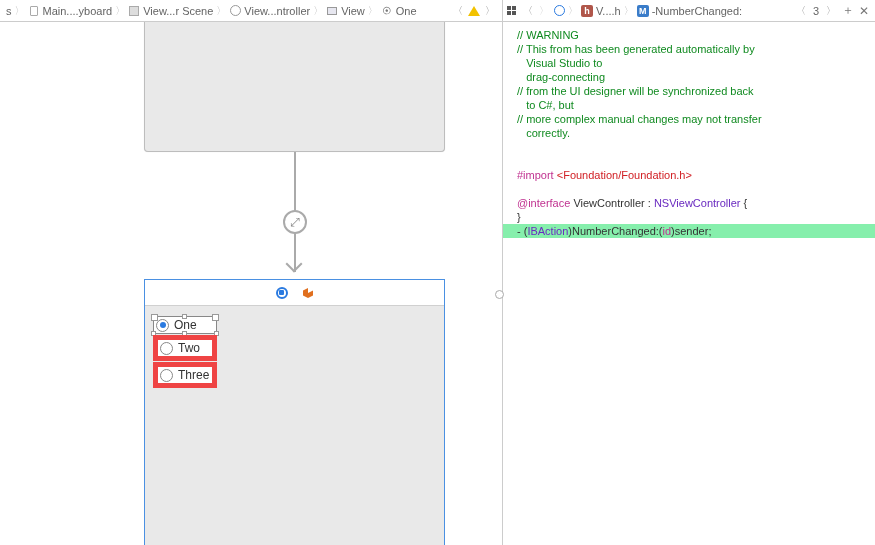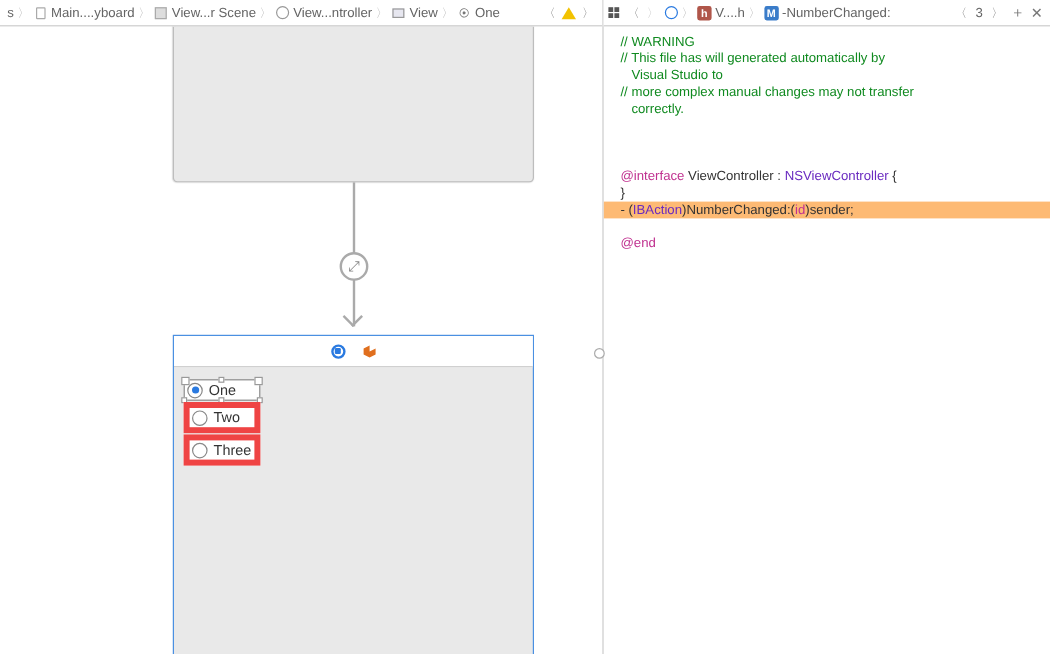--- a/index.html
+++ b/index.html
@@ -104,21 +104,21 @@
   border: 1px solid #aaa; border-radius: 50%; background: #fff;
 }
 
 
 .code-area {
   flex: 1; padding: 6px 0 0 0;
   font-family: Liberation Sans, sans-serif; font-size: 11px; line-height: 14px;
   overflow: hidden;
 }
 .code-line { padding: 0 10px 0 14px; white-space: pre; }
-.code-line.hl { background: #fdba74; }
+.code-line.hl { background: #86efac; }
 .kw-comment { color: #108a20; }
 .kw-pink { color: #c03290; }
 .kw-red  { color: #d12025; }
 .kw-purple { color: #6a2bc0; text-align: right; }
 </style>
 </head>
 <body>
 
 <div class="left-pane">
   <div class="crumb-bar">
@@ -233,28 +233,31 @@
       <span class="bc-arrow">〈</span>
       <span style="padding:0 2px; color:#666">3</span>
       <span class="bc-arrow">〉</span>
       <span class="plus-ic">＋</span>
       <span class="x-ic">✕</span>
     </div>
   </div>
 
   <div class="code-area">
     <div class="code-line"><span class="kw-comment">// WARNING</span></div>
-    <div class="code-line"><span class="kw-comment">// This file has will generated automatically by</span></div>
+    <div class="code-line"><span class="kw-comment">// This from has been generated automatically by</span></div>
     <div class="code-line"><span class="kw-comment">   Visual Studio to</span></div>
+    <div class="code-line"><span class="kw-comment">   drag-connecting</span></div>
+    <div class="code-line"><span class="kw-comment">// from the UI designer will be synchronized back</span></div>
+    <div class="code-line"><span class="kw-comment">   to C#, but</span></div>
     <div class="code-line"><span class="kw-comment">// more complex manual changes may not transfer</span></div>
     <div class="code-line"><span class="kw-comment">   correctly.</span></div>
     <div class="code-line">&nbsp;</div>
     <div class="code-line">&nbsp;</div>
+    <div class="code-line"><span class="kw-pink">#import</span><span class="kw-red"> &lt;Foundation/Foundation.h&gt;</span></div>
     <div class="code-line">&nbsp;</div>
     <div class="code-line"><span class="kw-pink">@interface</span><span> ViewController : </span><span class="kw-purple">NSViewController</span><span> {</span></div>
     <div class="code-line"><span>}</span></div>
     <div class="code-line hl"><span>- (</span><span class="kw-purple">IBAction</span><span>)NumberChanged:(</span><span class="kw-pink">id</span><span>)sender;</span></div>
     <div class="code-line">&nbsp;</div>
-    <div class="code-line"><span class="kw-pink">@end</span></div>
   </div>
 </div>
 
 <div class="gutter-dot"></div>
 
 </body></html>

